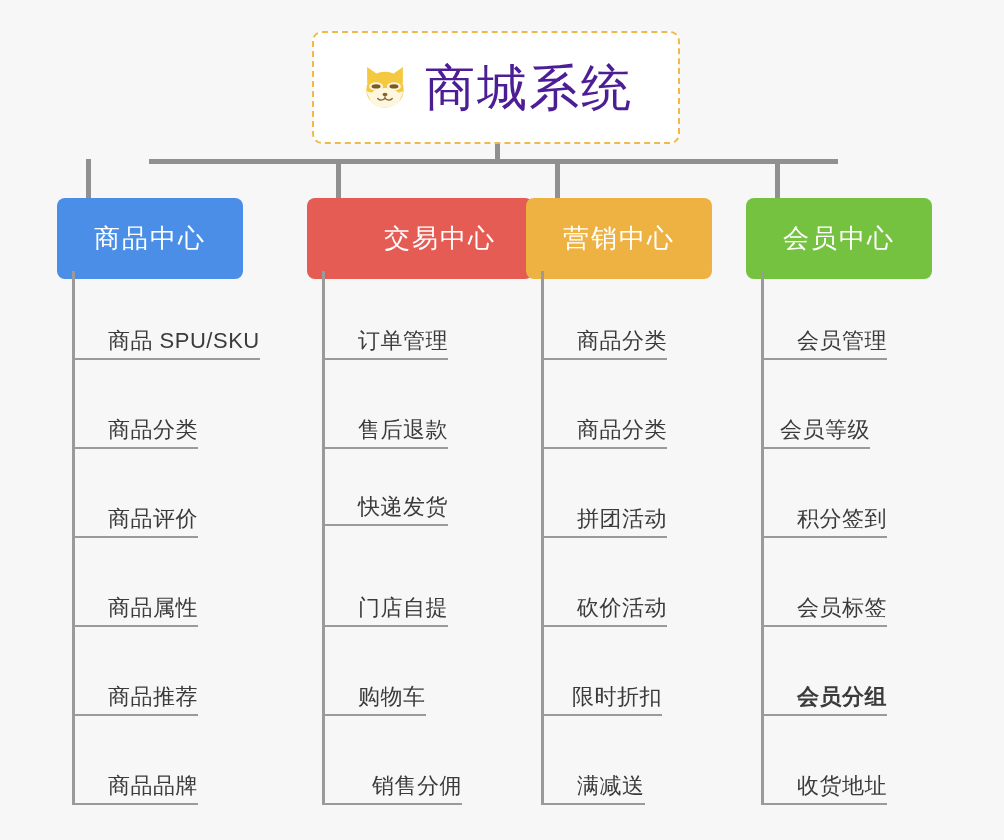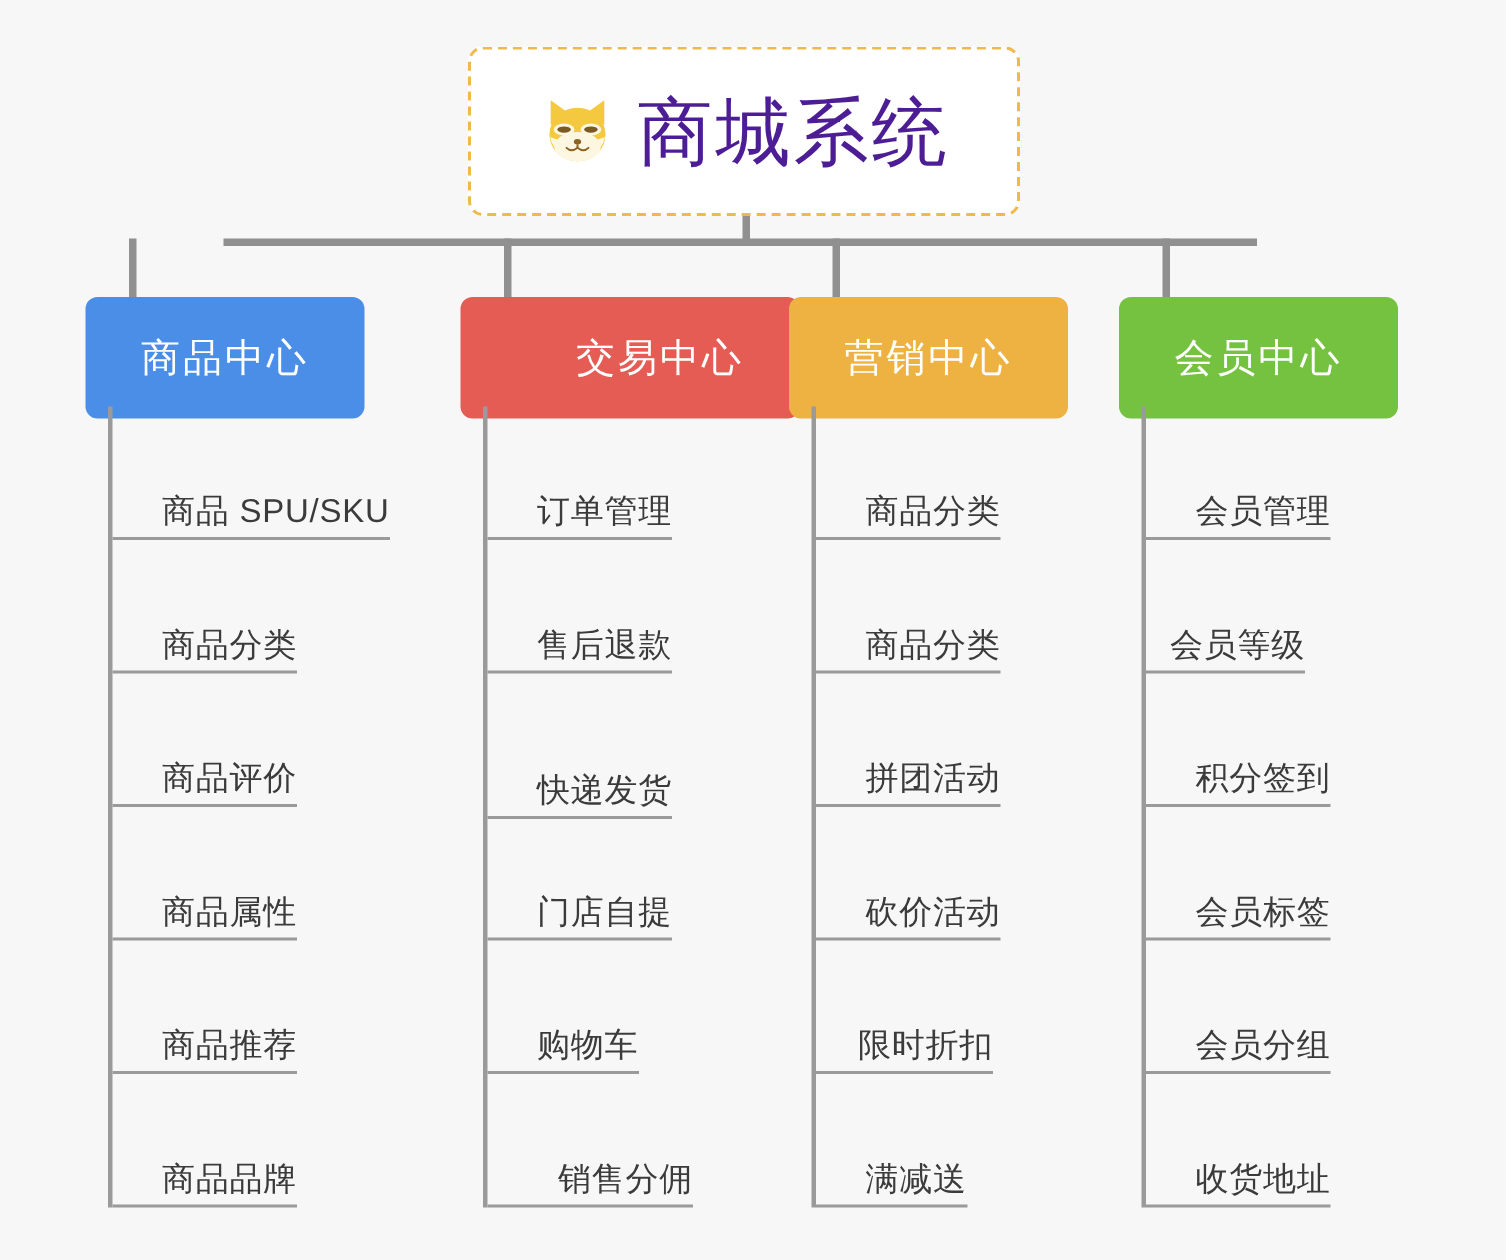--- a/index.html
+++ b/index.html
@@ -189,21 +189,21 @@
         <span class="category-label">交易中心</span>
       </div>
       <div class="branch" style="left: 322px; height: 534px;">
         <div class="spine" style="height: 534px;"></div>
         <div class="leaf" style="top: 0px;">
           <span class="leaf-label">订单管理</span>
         </div>
         <div class="leaf" style="top: 89px;">
           <span class="leaf-label">售后退款</span>
         </div>
-        <div class="leaf" style="top: 186px;">
+        <div class="leaf" style="top: 166px;">
           <span class="leaf-label">快递发货</span>
         </div>
         <div class="leaf" style="top: 267px;">
           <span class="leaf-label">门店自提</span>
         </div>
         <div class="leaf" style="top: 356px;">
           <span class="leaf-label">购物车</span>
         </div>
         <div class="leaf" style="top: 445px; padding-left: 47px;">
           <span class="leaf-label">销售分佣</span>
@@ -245,21 +245,21 @@
         </div>
         <div class="leaf" style="top: 89px; padding-left: 16px;">
           <span class="leaf-label">会员等级</span>
         </div>
         <div class="leaf" style="top: 178px;">
           <span class="leaf-label">积分签到</span>
         </div>
         <div class="leaf" style="top: 267px;">
           <span class="leaf-label">会员标签</span>
         </div>
-        <div class="leaf" style="top: 356px;">
+        <div class="leaf" style="top: 356px; font-weight: bold;">
           <span class="leaf-label">会员分组</span>
         </div>
         <div class="leaf" style="top: 445px;">
           <span class="leaf-label">收货地址</span>
         </div>
       </div>
     </div>
 
 </div>
 

